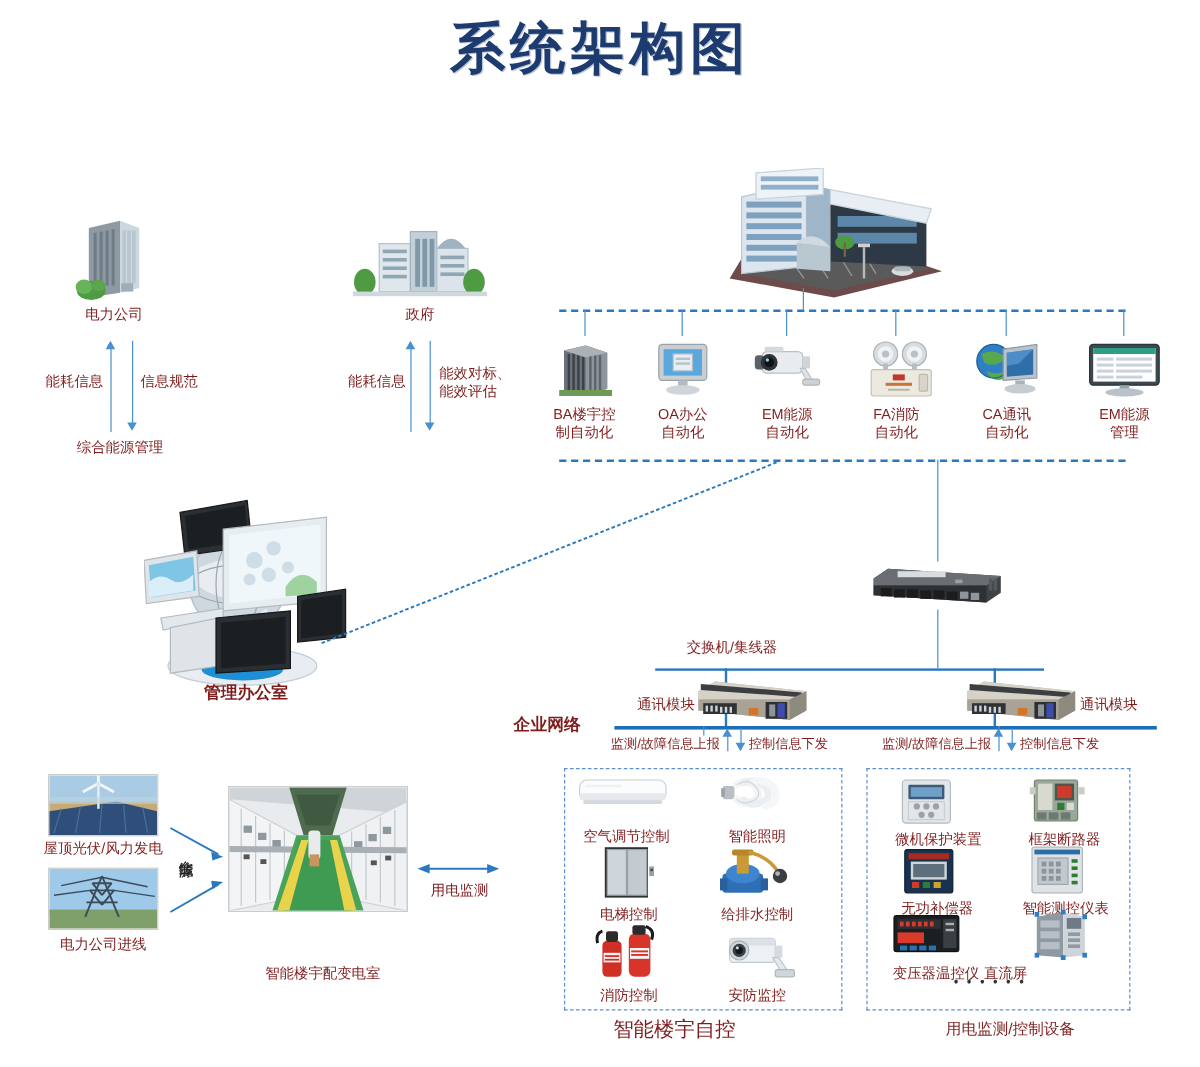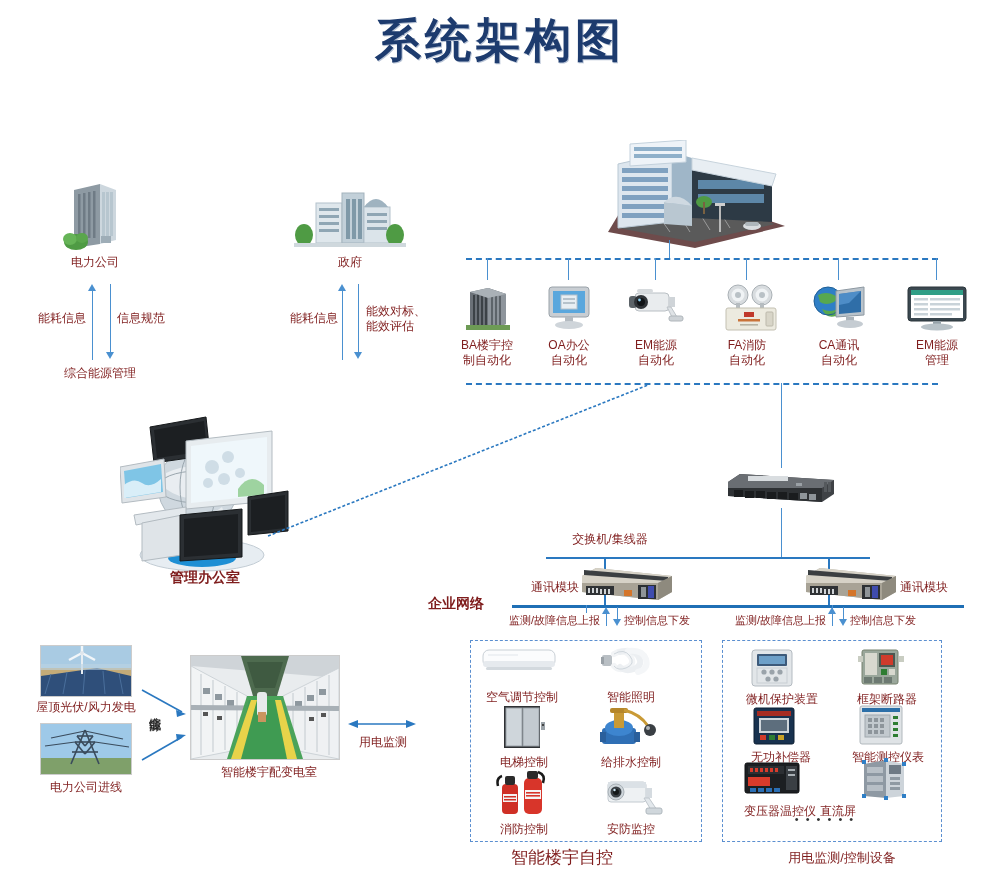--- a/index.html
+++ b/index.html
@@ -769,21 +769,21 @@
       </g>
       <polygon points="0,54 148,55 148,50 0,49" fill="#a8b0b6"></polygon>
       <polygon points="56,40 92,40 112,103 36,103" fill="#4aa35a"></polygon>
       <polygon points="58,44 90,44 102,103 46,103" fill="#3f9b52"></polygon>
       <polygon points="60,44 66,44 50,103 40,103" fill="#e8d34a"></polygon>
       <polygon points="84,44 90,44 106,103 96,103" fill="#e8d34a"></polygon>
       <rect x="66" y="36" width="10" height="24" rx="3" fill="#e8eaec"></rect>
       <rect x="67" y="56" width="8" height="10" fill="#c9955f"></rect>
     </svg>
   </div>
-  <div class="lbl" style="left:195px; top:765px; width:148px;">智能楼宇配变电室</div>
+  <div class="lbl" style="left:195px; top:804px; width:148px;">智能楼宇配变电室</div>
 
   <svg class="abs" style="left:0; top:0; width:1000px; height:889px; pointer-events:none;">
     <line x1="352" y1="724" x2="412" y2="724" stroke="#2a78c0" stroke-width="1.6"></line>
     <polygon points="348,724 358,720 358,728" fill="#2a78c0"></polygon>
     <polygon points="416,724 406,720 406,728" fill="#2a78c0"></polygon>
   </svg>
   <div class="lbl" style="left:346px; top:703px; width:74px;margin-top:32px;">用电监测</div>
 
 </div>
 

